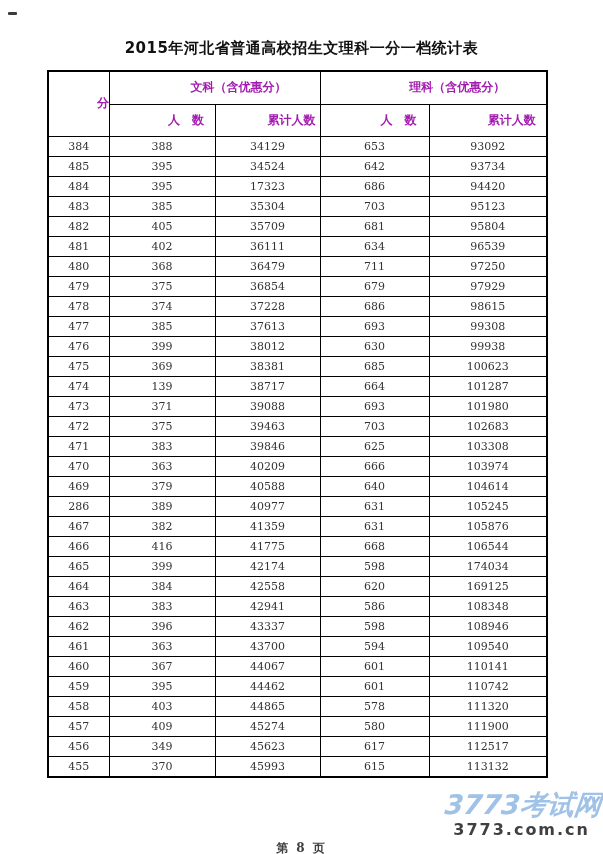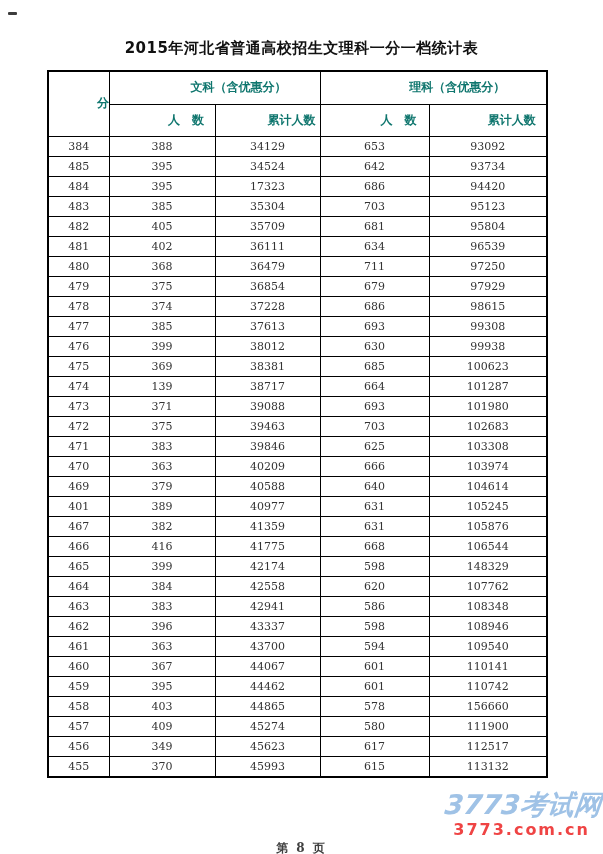--- a/index.html
+++ b/index.html
@@ -40,21 +40,21 @@
     text-align:center;
     vertical-align:middle;
     padding:0;
     overflow:hidden;
     white-space:nowrap;
   }
   .score-table thead th {
     font-family:"DejaVu Sans", sans-serif;
     font-weight:bold;
     font-size:12px;
-    color:#0f766e;
+    color:#a21caf;
     padding-left:48px;
   }
   .score-table thead tr.hdr-group th { height:33px; }
   .score-table thead tr.hdr-sub th   { height:32px; }
   .score-table tbody td {
     height:19px;
     line-height:19px;
     font-size:11px;
     color:#333;
   }
@@ -240,21 +240,21 @@
           <td>103974</td>
         </tr>
         <tr>
           <td>469</td>
           <td>379</td>
           <td>40588</td>
           <td>640</td>
           <td>104614</td>
         </tr>
         <tr>
-          <td>401</td>
+          <td>286</td>
           <td>389</td>
           <td>40977</td>
           <td>631</td>
           <td>105245</td>
         </tr>
         <tr>
           <td>467</td>
           <td>382</td>
           <td>41359</td>
           <td>631</td>
@@ -265,28 +265,28 @@
           <td>416</td>
           <td>41775</td>
           <td>668</td>
           <td>106544</td>
         </tr>
         <tr>
           <td>465</td>
           <td>399</td>
           <td>42174</td>
           <td>598</td>
-          <td>148329</td>
+          <td>174034</td>
         </tr>
         <tr>
           <td>464</td>
           <td>384</td>
           <td>42558</td>
           <td>620</td>
-          <td>107762</td>
+          <td>169125</td>
         </tr>
         <tr>
           <td>463</td>
           <td>383</td>
           <td>42941</td>
           <td>586</td>
           <td>108348</td>
         </tr>
         <tr>
           <td>462</td>
@@ -314,21 +314,21 @@
           <td>395</td>
           <td>44462</td>
           <td>601</td>
           <td>110742</td>
         </tr>
         <tr>
           <td>458</td>
           <td>403</td>
           <td>44865</td>
           <td>578</td>
-          <td>156660</td>
+          <td>111320</td>
         </tr>
         <tr>
           <td>457</td>
           <td>409</td>
           <td>45274</td>
           <td>580</td>
           <td>111900</td>
         </tr>
         <tr>
           <td>456</td>
@@ -344,16 +344,16 @@
           <td>615</td>
           <td>113132</td>
         </tr>
       </tbody>
   </table>
 
   <div class="page-footer">第 8 页</div>
 
   <div class="watermark">
     <div class="wm-line1" style="color: rgb(159, 194, 230);">3773考试网</div>
-    <div class="wm-line2" style="color: #ef4444; text-align: center;">3773.com.cn</div>
+    <div class="wm-line2" style="color: #404040; text-align: center;">3773.com.cn</div>
   </div>
 
 </div>
 
 </body></html>

